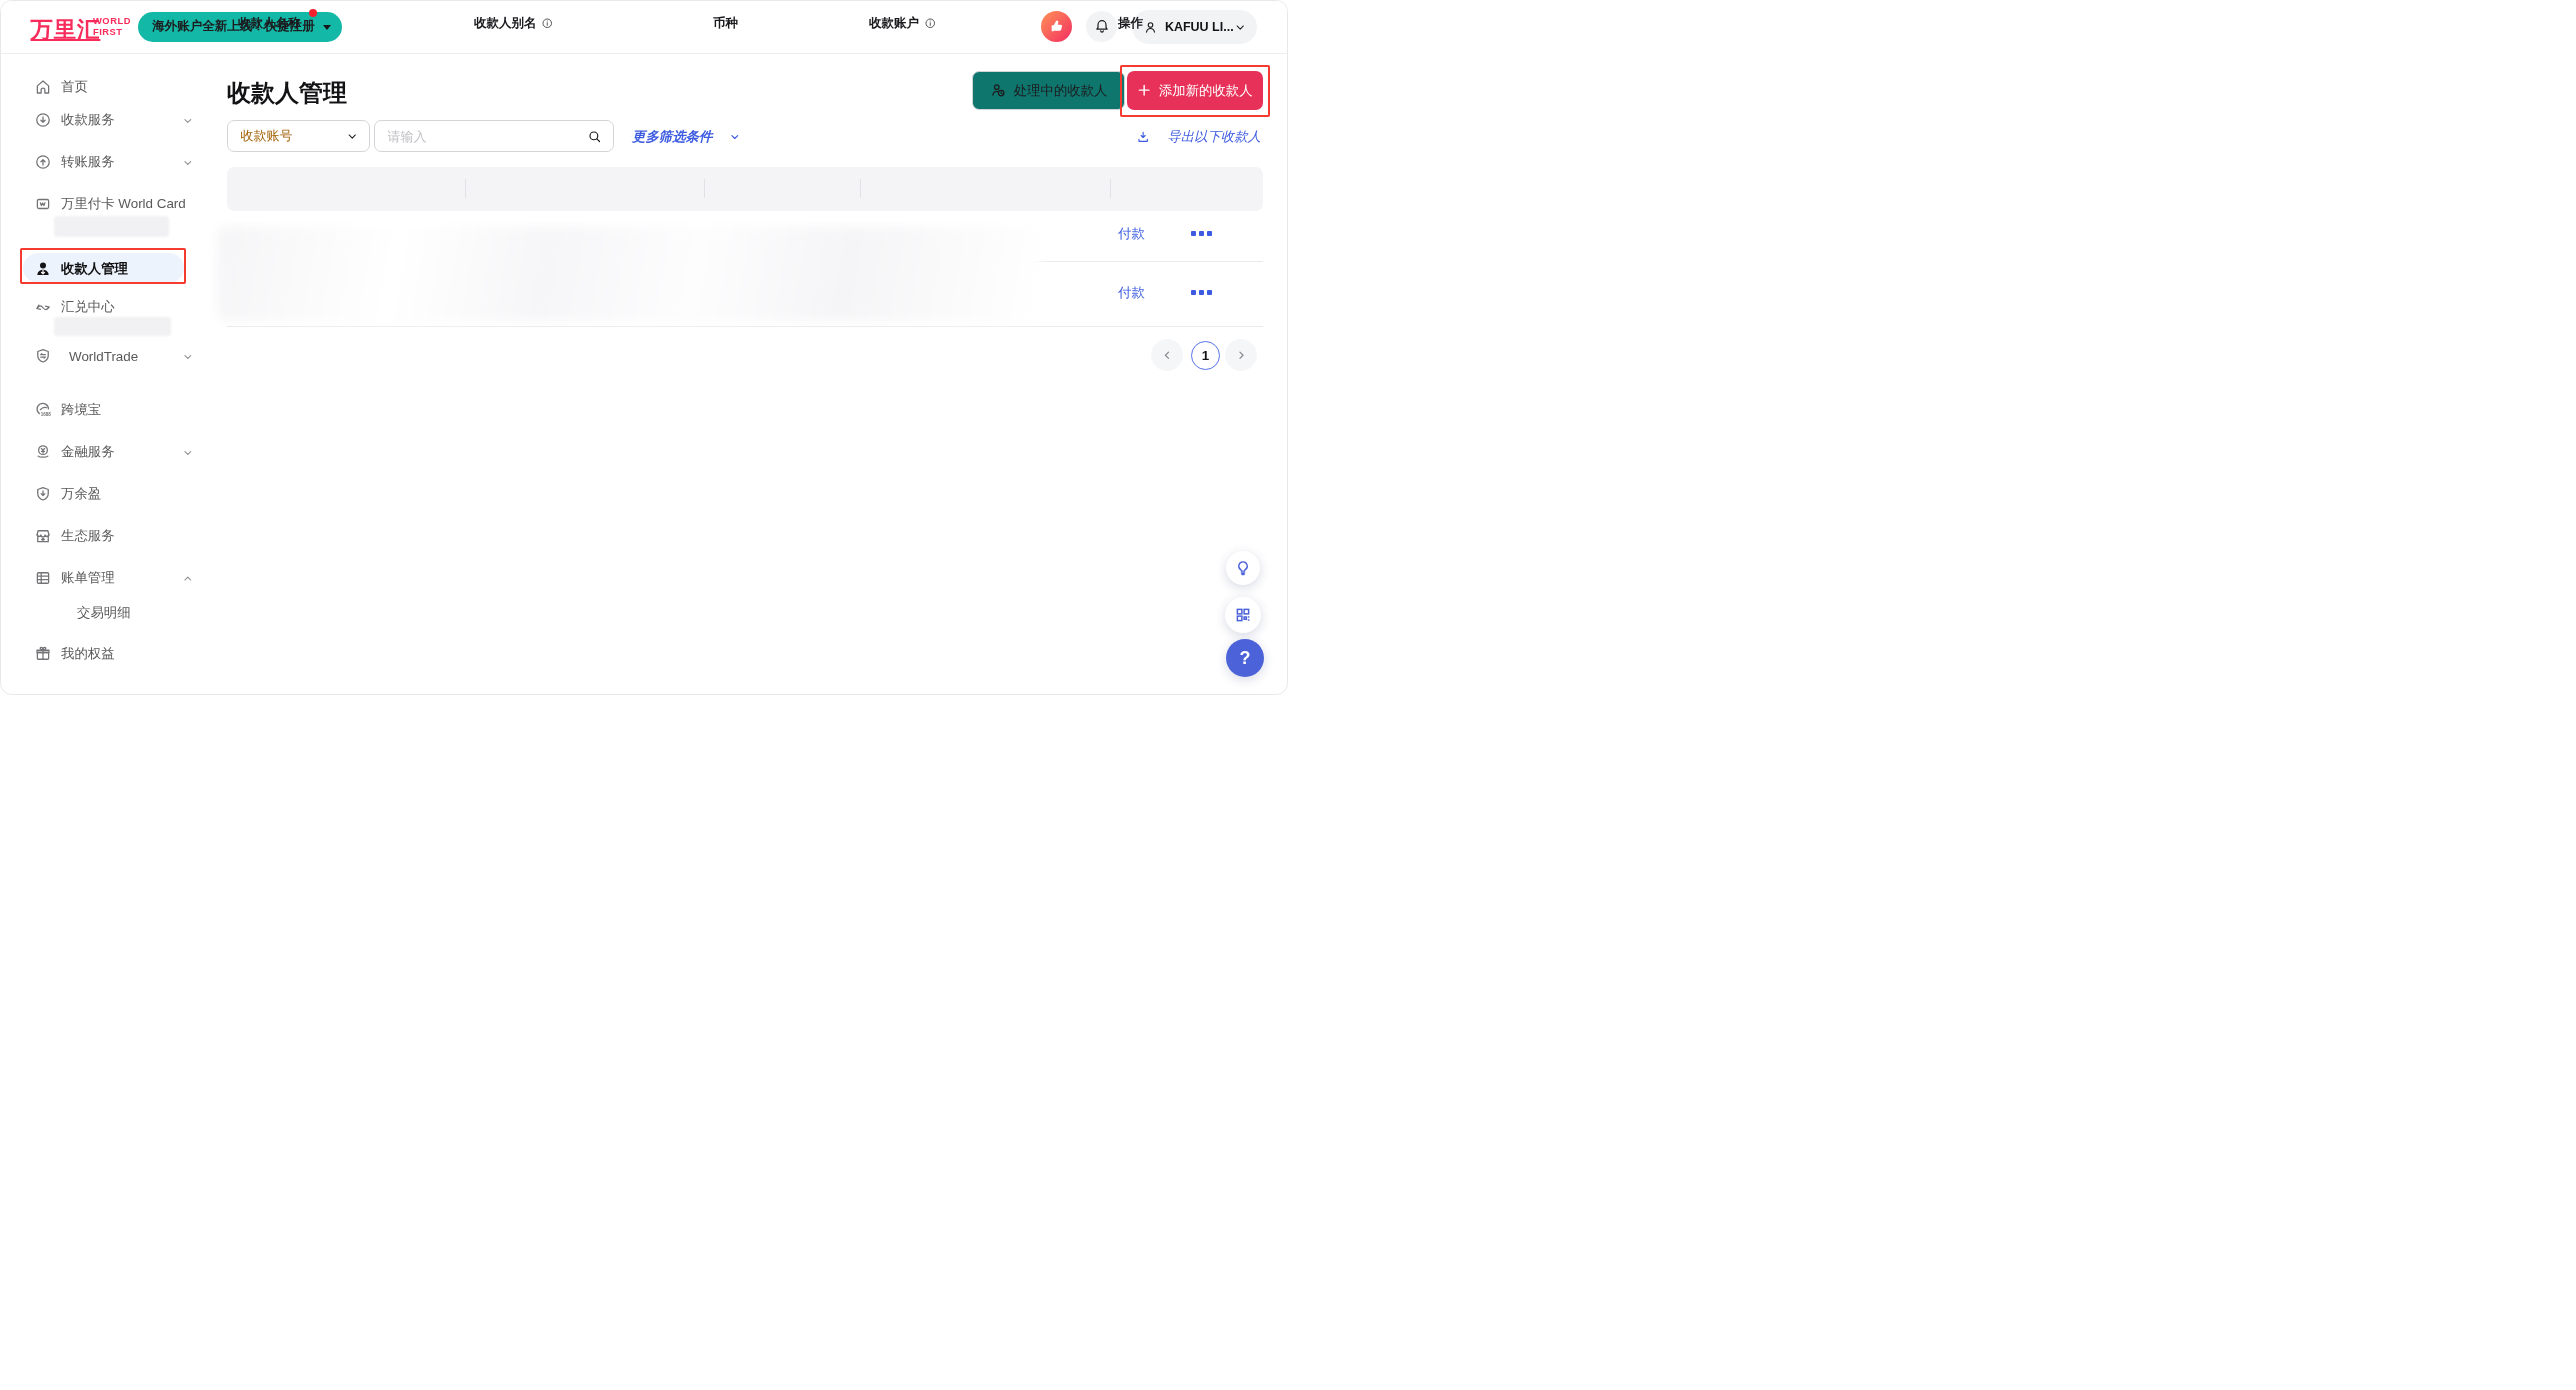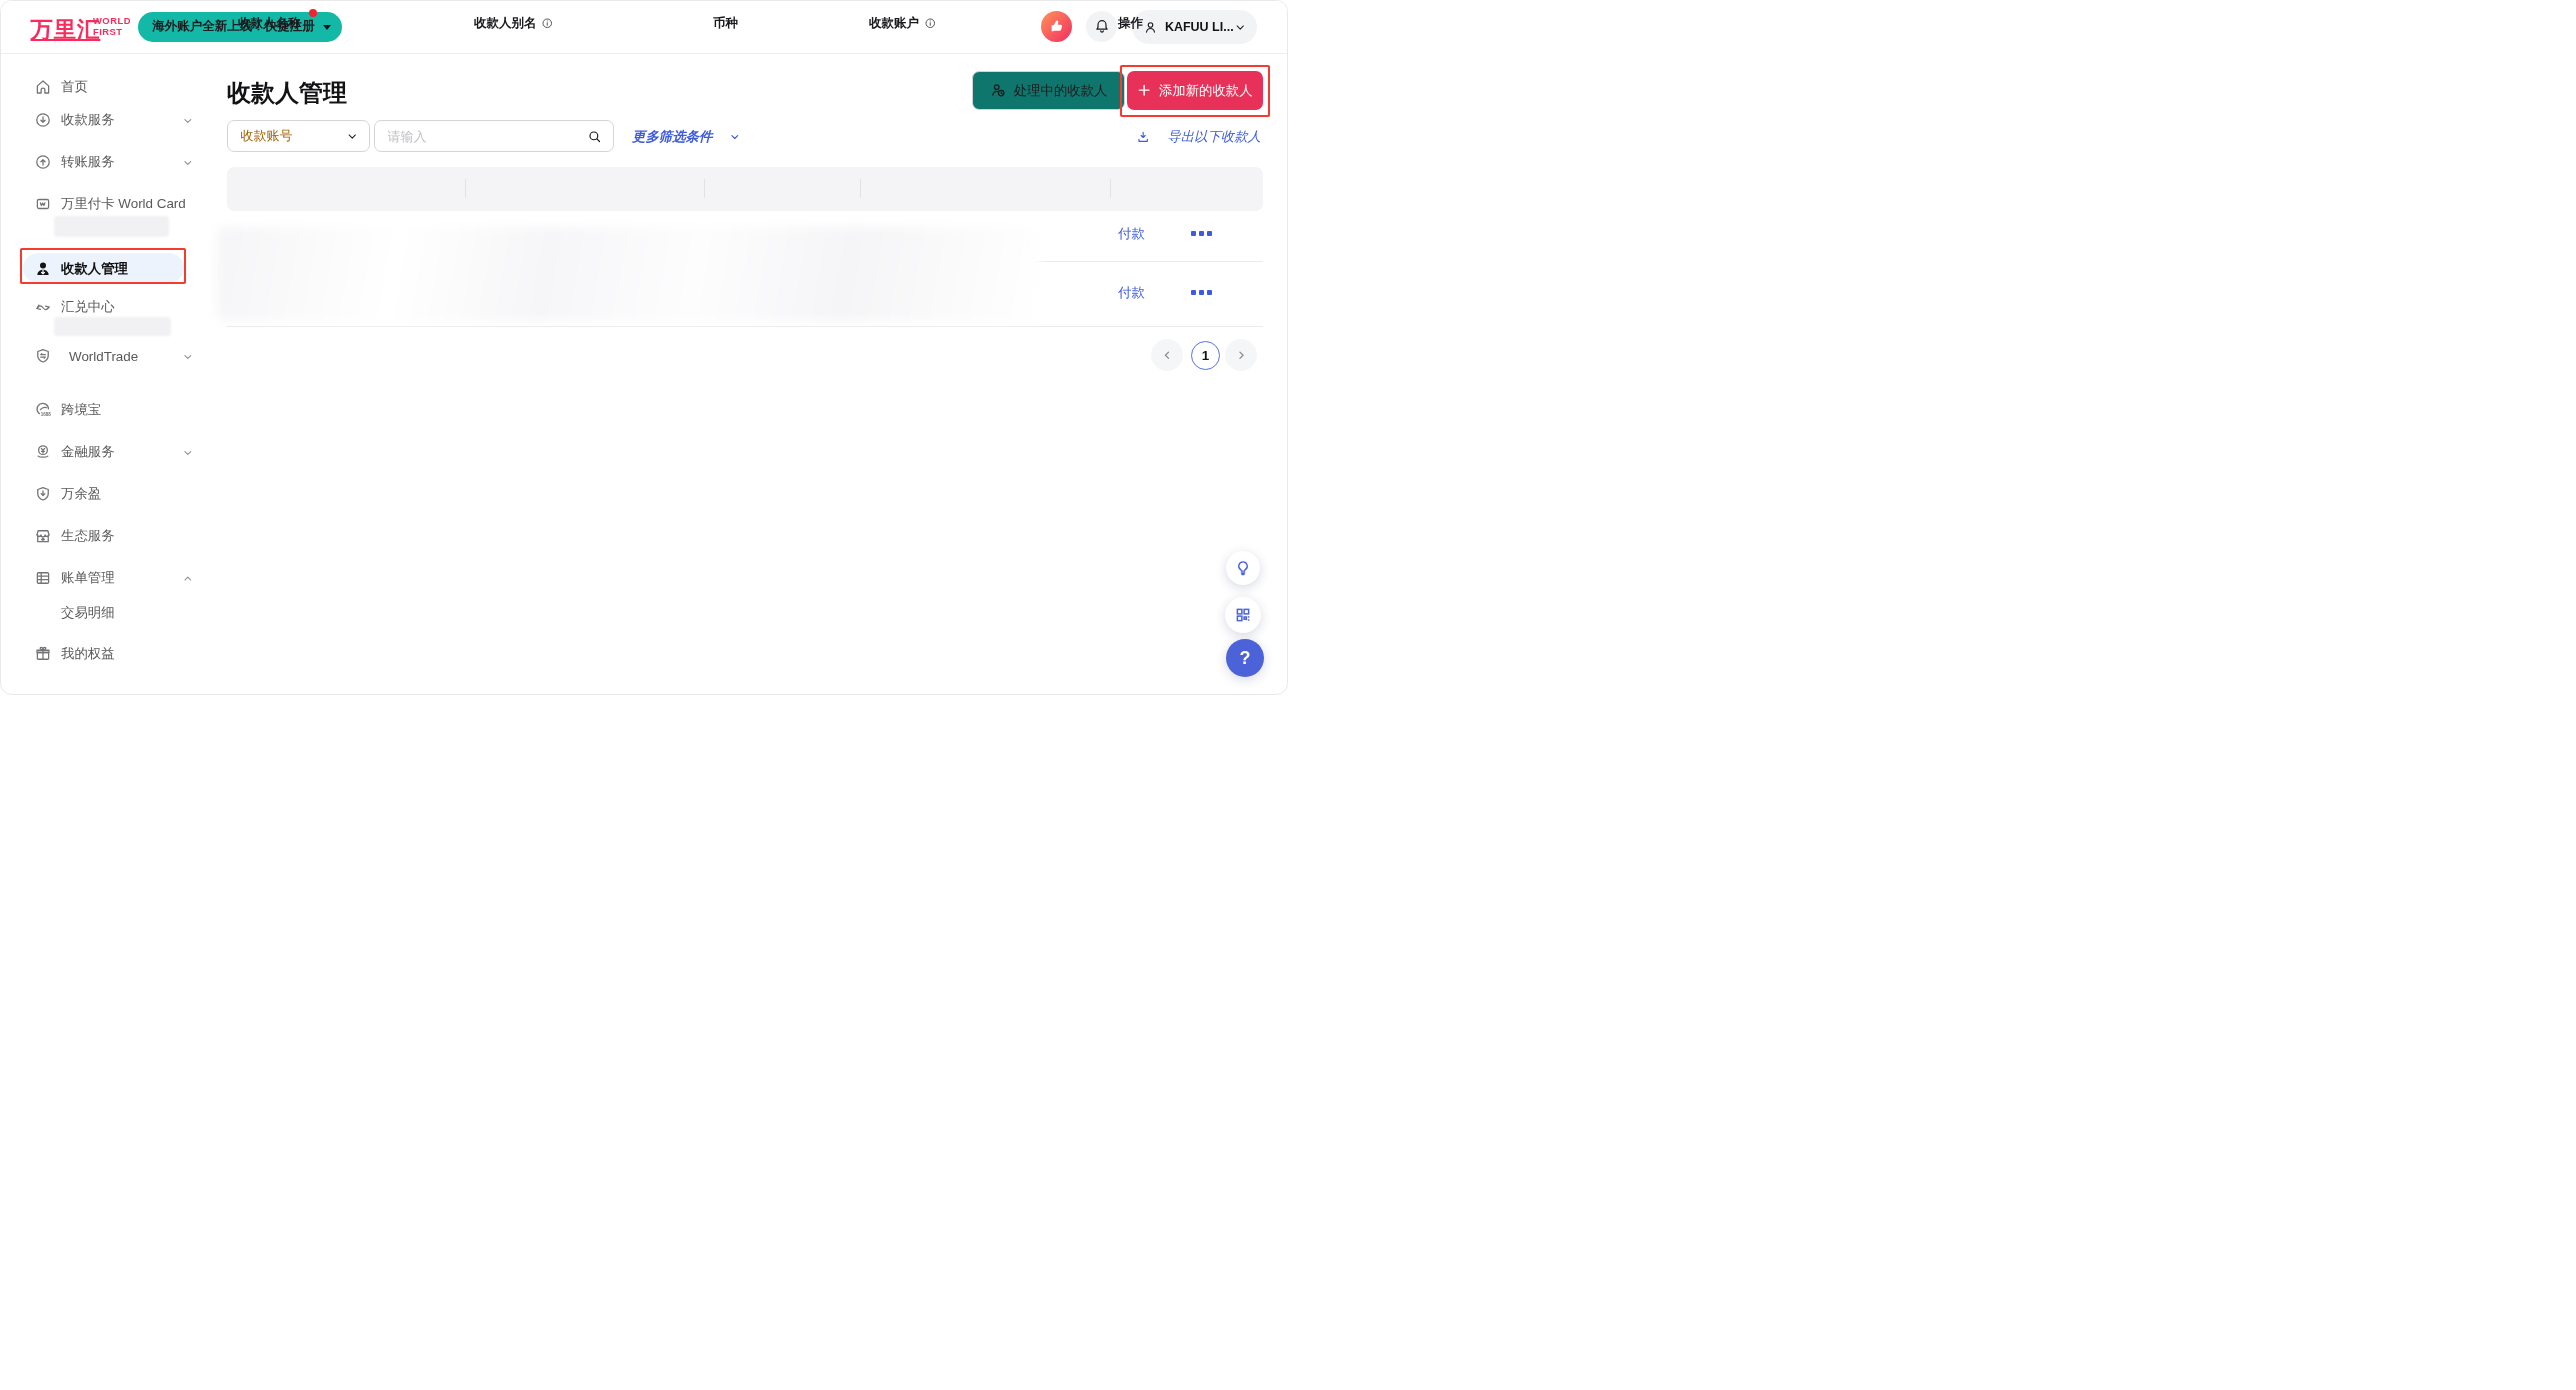--- a/index.html
+++ b/index.html
@@ -276,21 +276,21 @@
     </span>
     <span class="s-label">账单管理</span>
     <span class="s-chevron">
       <svg width="11.6" height="11.6" viewBox="0 0 24 24" fill="none" stroke="#8f8f94" stroke-width="2.2" stroke-linecap="round" stroke-linejoin="round">
           <path d="M6 14.5l6-6 6 6"></path>
         </svg>
     </span>
   </div>
 
   <div class="side-item" style="top:594px;padding-left:60px;">
-    <span class="s-label" style="margin-left:0;">交易明细</span>
+    <span class="s-label" style="margin-left:16px;">交易明细</span>
   </div>
 
   <div class="side-item" style="top:635px;">
     <span class="s-icon">
       <svg width="18" height="18" viewBox="0 0 24 24" fill="none" stroke="#737377" stroke-width="1.7" stroke-linecap="round" stroke-linejoin="round">
           <rect x="4.5" y="10" width="15" height="9" rx="1"></rect>
           <path d="M4 7h16v3H4zM12 7v12"></path>
           <path d="M12 7c-3.8 0-4.8-3.8-2.4-3.8 1.8 0 2.4 2.3 2.4 3.8 0-1.5.6-3.8 2.4-3.8 2.4 0 1.4 3.8-2.4 3.8Z"></path>
         </svg>
     </span>

